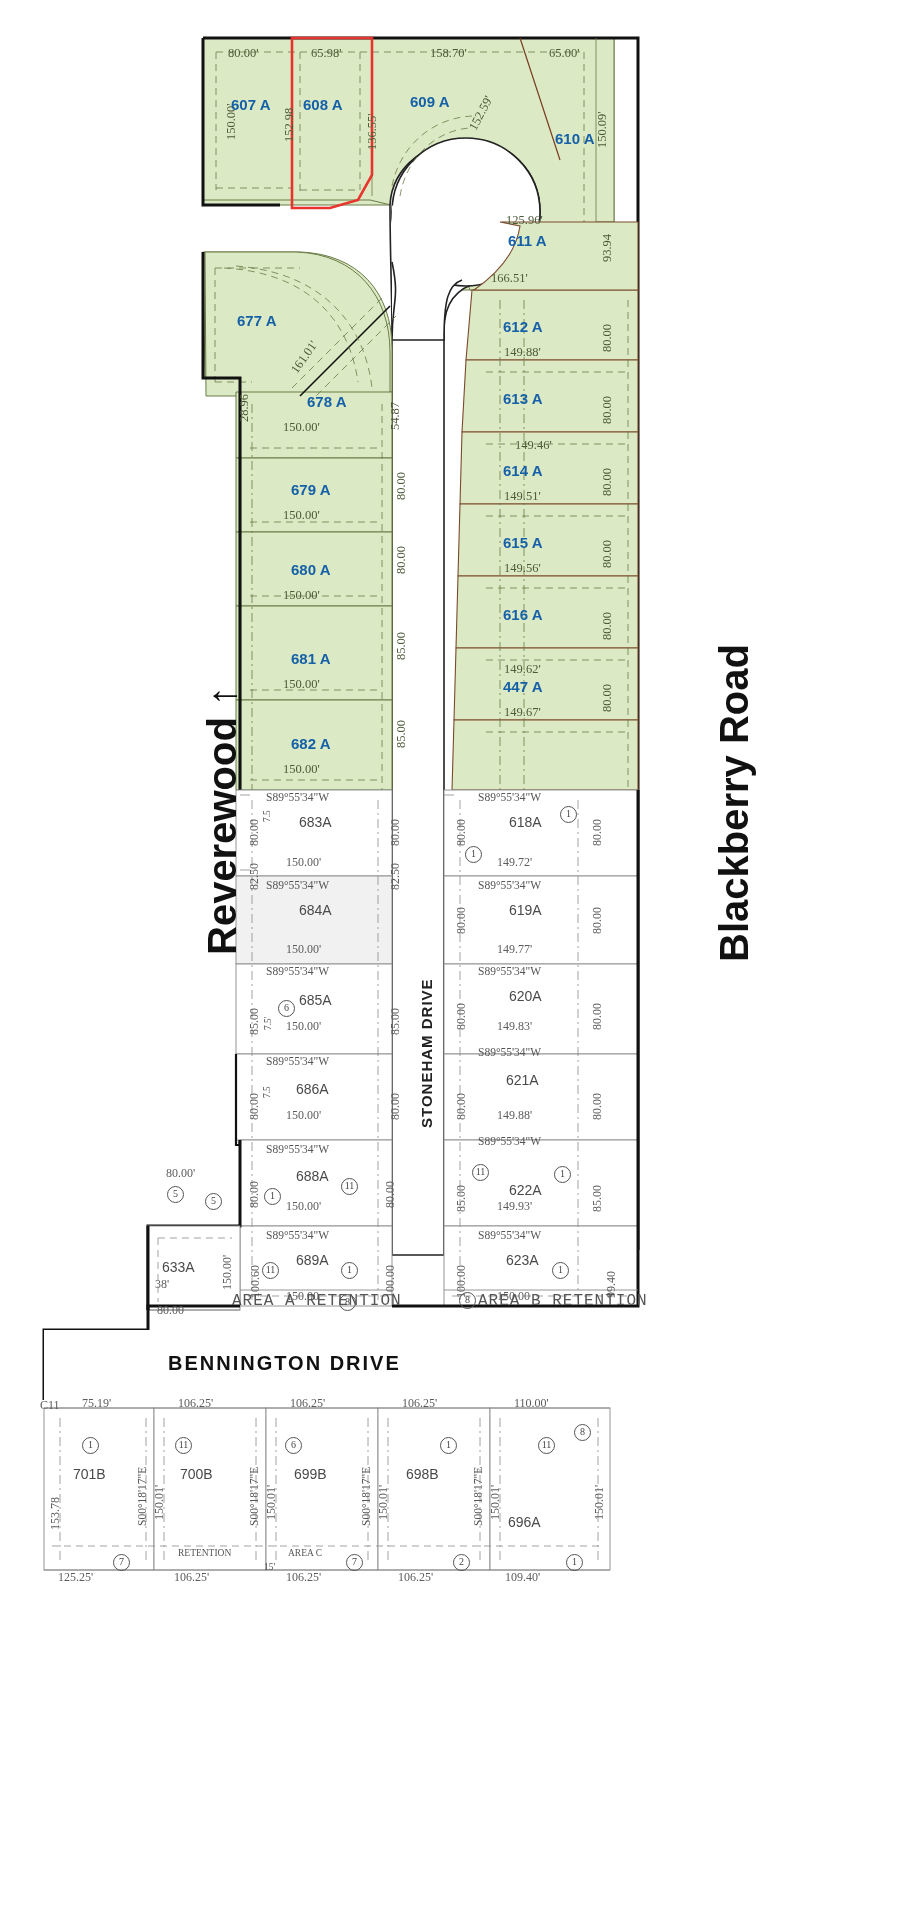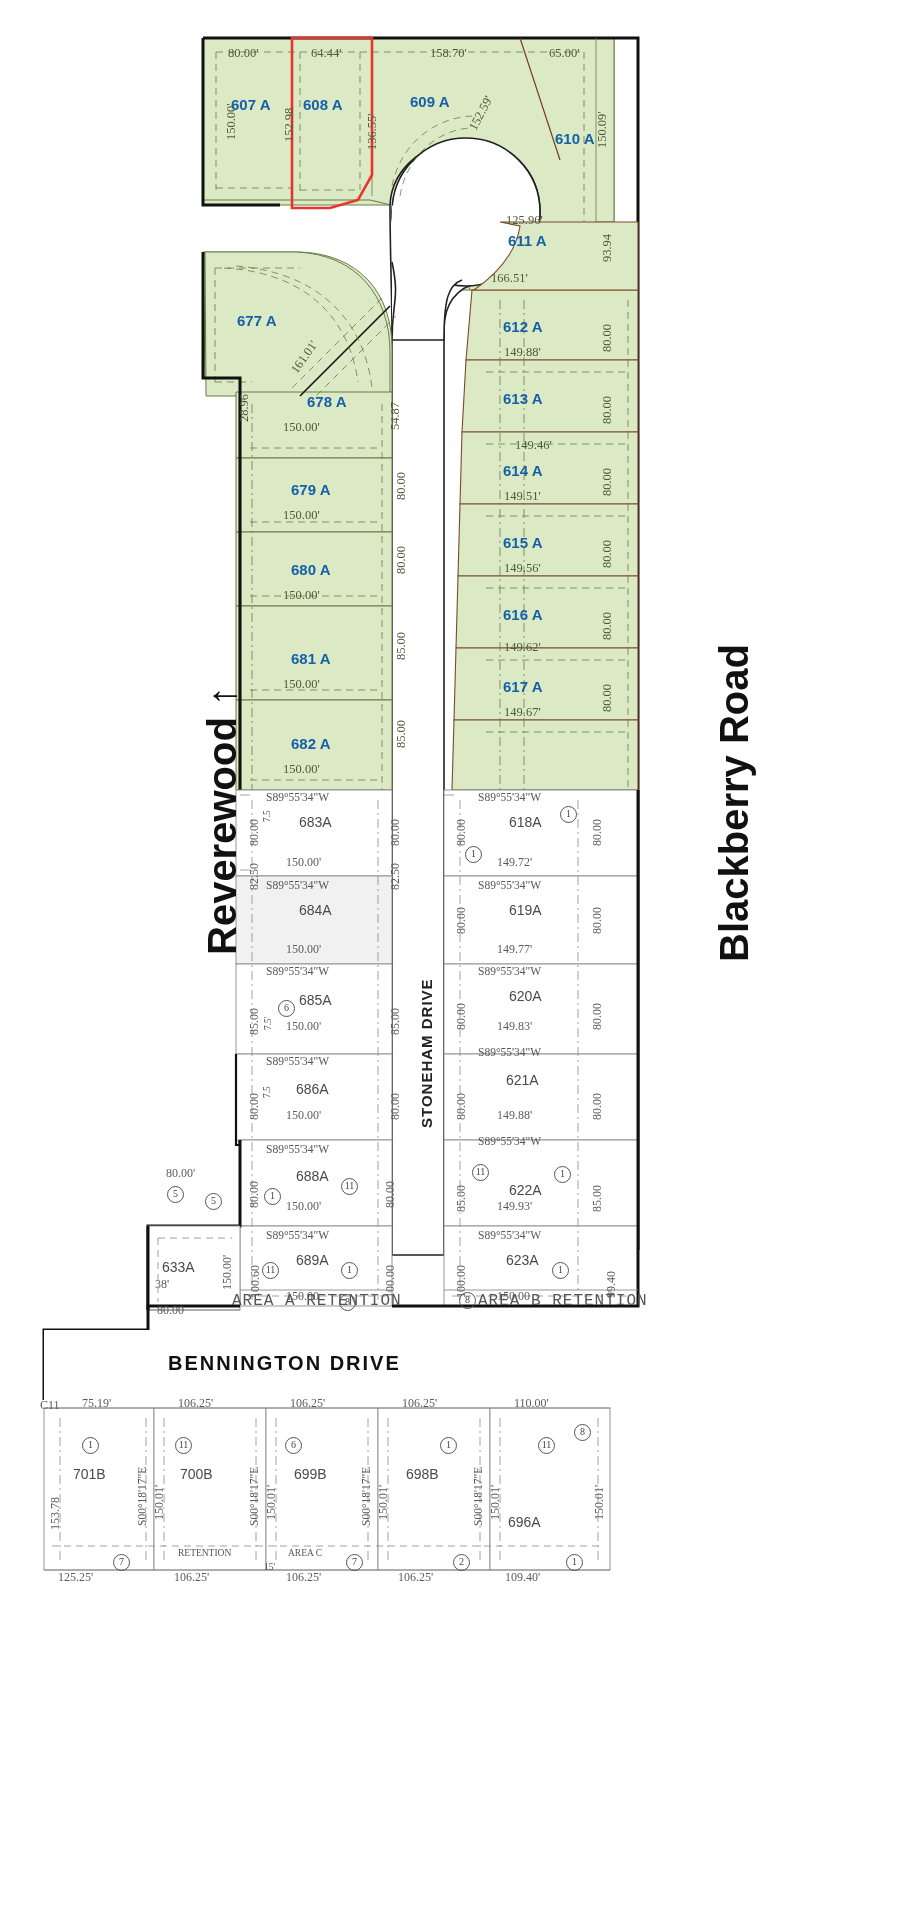--- a/index.html
+++ b/index.html
@@ -211,21 +211,21 @@
   <g stroke="#8a8a8a" stroke-width="0.8">
     <line x1="240" y1="795" x2="250" y2="795"></line>
     <line x1="240" y1="870" x2="250" y2="870"></line>
     <line x1="444" y1="795" x2="454" y2="795"></line>
   </g>
 </svg>
 
 <div>
 
   <div class="lbl dim" style="left:228px;top:46px;">80.00'</div>
-  <div class="lbl dim" style="left:311px;top:46px;">64.44'</div>
+  <div class="lbl dim" style="left:311px;top:46px;">65.98'</div>
   <div class="lbl dim" style="left:430px;top:46px;">158.70'</div>
   <div class="lbl dim" style="left:549px;top:46px;">65.00'</div>
 
   <div class="lbl dim rot90" style="left:224px;top:140px;">150.00'</div>
   <div class="lbl dim rot90" style="left:282px;top:142px;">152.98</div>
   <div class="lbl dim rot90" style="left:365px;top:150px;">136.55'</div>
   <div class="lbl dim rot-152" style="left:466px;top:126px;">152.59'</div>
   <div class="lbl dim rot90" style="left:595px;top:148px;">150.09'</div>
 
   <div class="lbl lotnum" style="left:231px;top:96px;">607 A</div>
@@ -248,24 +248,24 @@
 
   <div class="lbl lotnum" style="left:503px;top:462px;">614 A</div>
   <div class="lbl dim" style="left:504px;top:489px;">149.51'</div>
   <div class="lbl dim rot90" style="left:600px;top:496px;">80.00</div>
 
   <div class="lbl lotnum" style="left:503px;top:534px;">615 A</div>
   <div class="lbl dim" style="left:504px;top:561px;">149.56'</div>
   <div class="lbl dim rot90" style="left:600px;top:568px;">80.00</div>
 
   <div class="lbl lotnum" style="left:503px;top:606px;">616 A</div>
-  <div class="lbl dim" style="left:504px;top:640px;">149.62'</div>
+  <div class="lbl dim" style="left:504px;top:662px;">149.62'</div>
   <div class="lbl dim rot90" style="left:600px;top:640px;">80.00</div>
 
-  <div class="lbl lotnum" style="left:503px;top:678px;">617 A</div>
+  <div class="lbl lotnum" style="left:503px;top:678px;">447 A</div>
   <div class="lbl dim" style="left:504px;top:705px;">149.67'</div>
   <div class="lbl dim rot90" style="left:600px;top:712px;">80.00</div>
 
   <div class="lbl lotnum" style="left:237px;top:312px;">677 A</div>
   <div class="lbl dim rotn45" style="left:288px;top:368px;">161.01'</div>
   <div class="lbl dim rot90" style="left:237px;top:422px;">28.96</div>
 
   <div class="lbl lotnum" style="left:307px;top:393px;">678 A</div>
   <div class="lbl dim" style="left:283px;top:420px;">150.00'</div>
   <div class="lbl dim rot90" style="left:388px;top:430px;">54.87</div>

